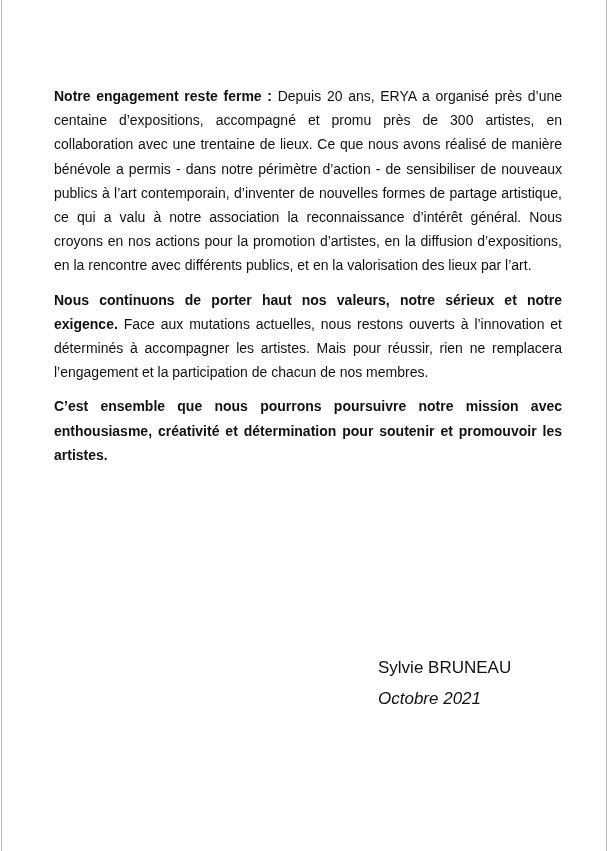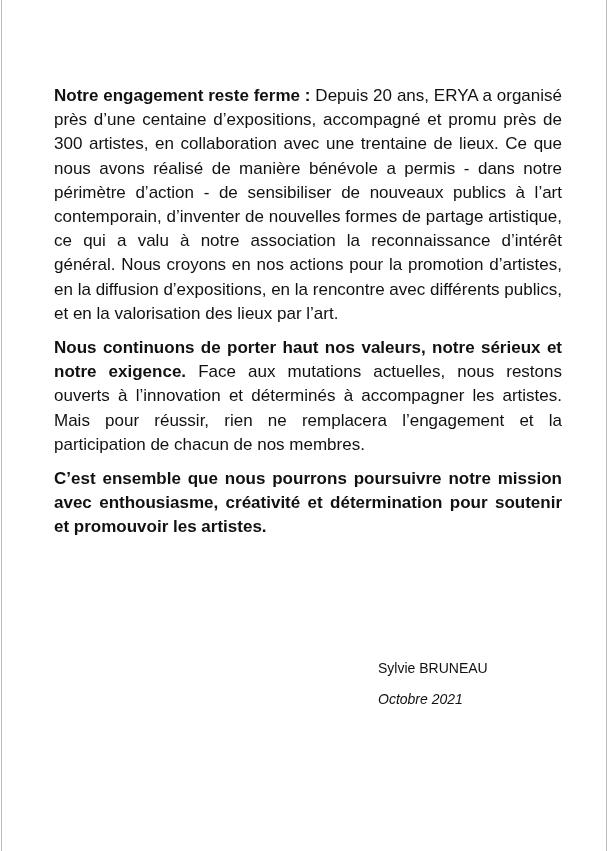--- a/index.html
+++ b/index.html
@@ -23,41 +23,41 @@
       border-right: 1px solid #bdbdbd;
       background: #ffffff;
       box-sizing: border-box;
     }
     .content {
       position: absolute;
       left: 52px;
       top: 84px;
       width: 508px;
       font-family: "Liberation Sans", sans-serif;
-      font-size: 17px;
+      font-size: 14px;
       line-height: 24.2px;
       color: #111111;
     }
     .para {
       margin: 0 0 10px 0;
       text-align: justify;
       text-align-last: left;
     }
     .para b {
       font-weight: bold;
     }
     .para.bold-para {
       font-weight: bold;
     }
     .signature {
       position: absolute;
       left: 376px;
       top: 656px;
       font-family: "Liberation Sans", sans-serif;
-      font-size: 14px;
+      font-size: 17px;
       line-height: 24px;
       color: #111111;
     }
     .sig-line { display: block; }
     .sig-gap { height: 7px; }
     .italic { font-style: italic; }
   </style>
 </head>
 <body>
 

